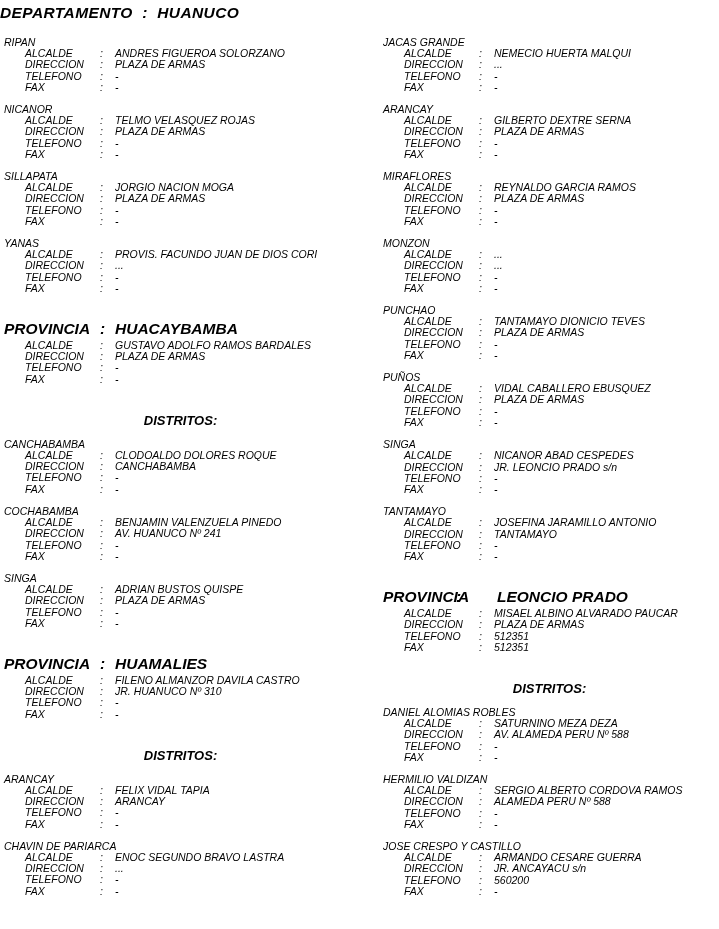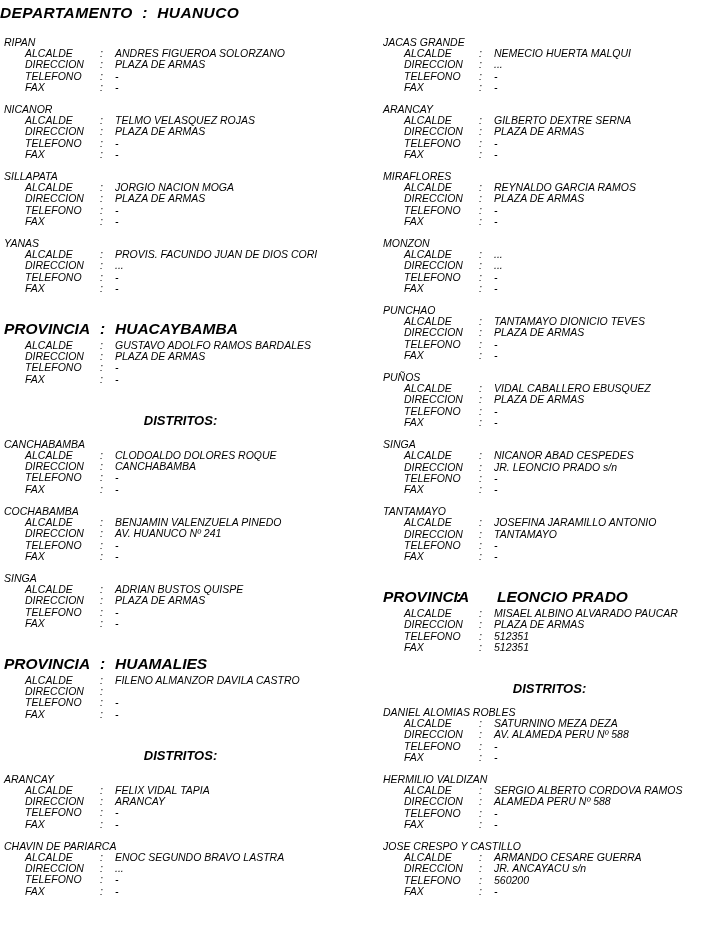--- a/index.html
+++ b/index.html
@@ -232,20 +232,21 @@
           <span class="pname">HUAMALIES</span>
         </div>
         <div class="frow">
           <span class="lbl">ALCALDE</span>
           <span class="colon">:</span>
           <span class="val">FILENO ALMANZOR DAVILA CASTRO</span>
         </div>
         <div class="frow">
           <span class="lbl">DIRECCION</span>
           <span class="colon">:</span>
+          <span class="val">JR. HUANUCO Nº 310</span>
         </div>
         <div class="frow">
           <span class="lbl">TELEFONO</span>
           <span class="colon">:</span>
           <span class="val">-</span>
         </div>
         <div class="frow">
           <span class="lbl">FAX</span>
           <span class="colon">:</span>
           <span class="val">-</span>

